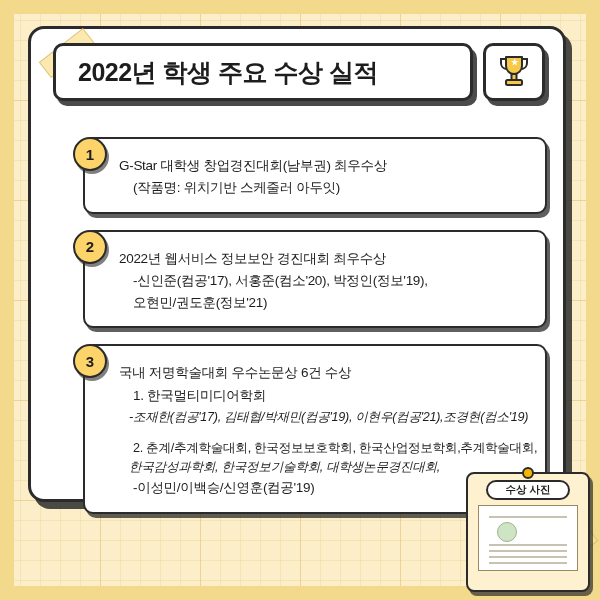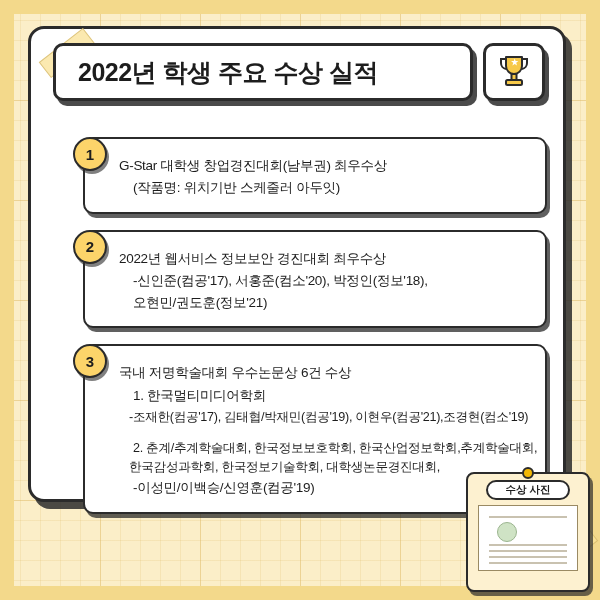--- a/index.html
+++ b/index.html
@@ -139,21 +139,21 @@
     box-shadow: 3px 4px 0 rgba(43,43,43,0.75);
   }
   .line {
     font-size: 13.5px;
     color: #1d1d1d;
     line-height: 1.65;
     white-space: nowrap;
     letter-spacing: -0.3px;
   }
   .line.indent1 { padding-left: 14px; }
-  .line.indent2 { padding-left: 10px; }
+  .line.indent2 { padding-left: 10px; font-style: italic; }
   .line.small   { font-size: 12.6px; }
   .line.tight   { line-height: 1.5; }
   .line.gap     { margin-top: 10px; }
 
   
   .photo-card {
     position: absolute;
     right: 10px;
     bottom: 8px;
     width: 124px;
@@ -265,21 +265,21 @@
         <div class="entry-body">
           <div class="line">G-Star 대학생 창업경진대회(남부권) 최우수상</div>
           <div class="line indent1">(작품명: 위치기반 스케줄러 아두잇)</div>
         </div>
       </div>
 
       <div class="entry">
         <div class="entry-badge">2</div>
         <div class="entry-body">
           <div class="line">2022년 웹서비스 정보보안 경진대회 최우수상</div>
-          <div class="line indent1">-신인준(컴공'17), 서홍준(컴소'20), 박정인(정보'18),</div>
+          <div class="line indent1">-신인준(컴공'17), 서홍준(컴소'20), 박정인(정보'19),</div>
           <div class="line indent1">오현민/권도훈(정보'21)</div>
         </div>
       </div>
 
       <div class="entry">
         <div class="entry-badge">3</div>
         <div class="entry-body">
           <div class="line">국내 저명학술대회 우수논문상 6건 수상</div>
           <div class="line indent1">1. 한국멀티미디어학회</div>
           <div class="line indent2 small">-조재한(컴공'17), 김태협/박재민(컴공'19), 이현우(컴공'21),조경현(컴소'19)</div>

